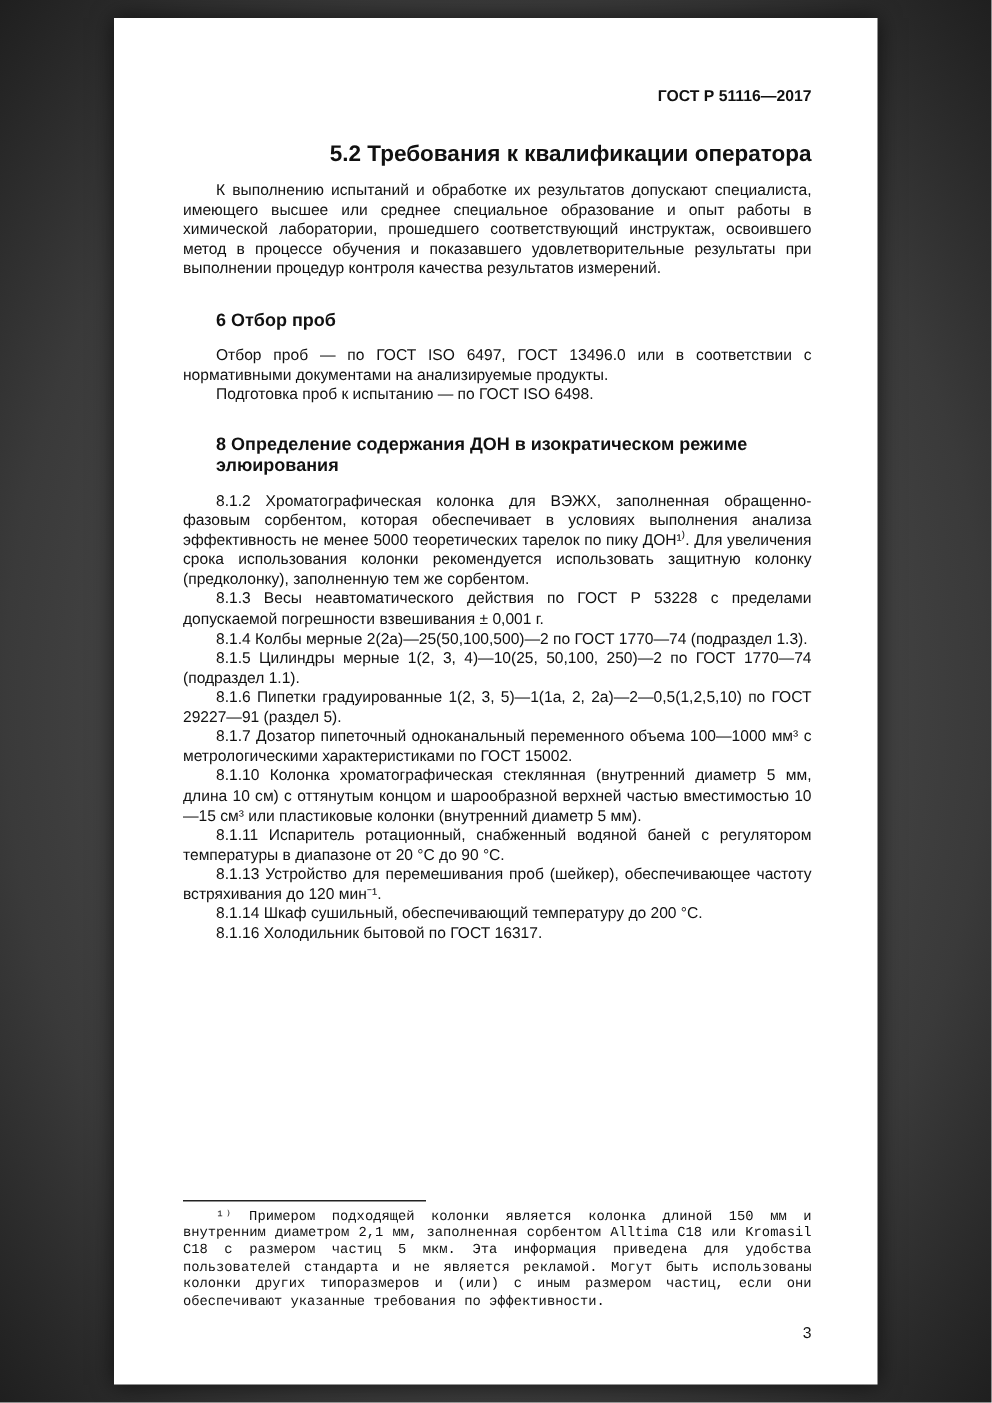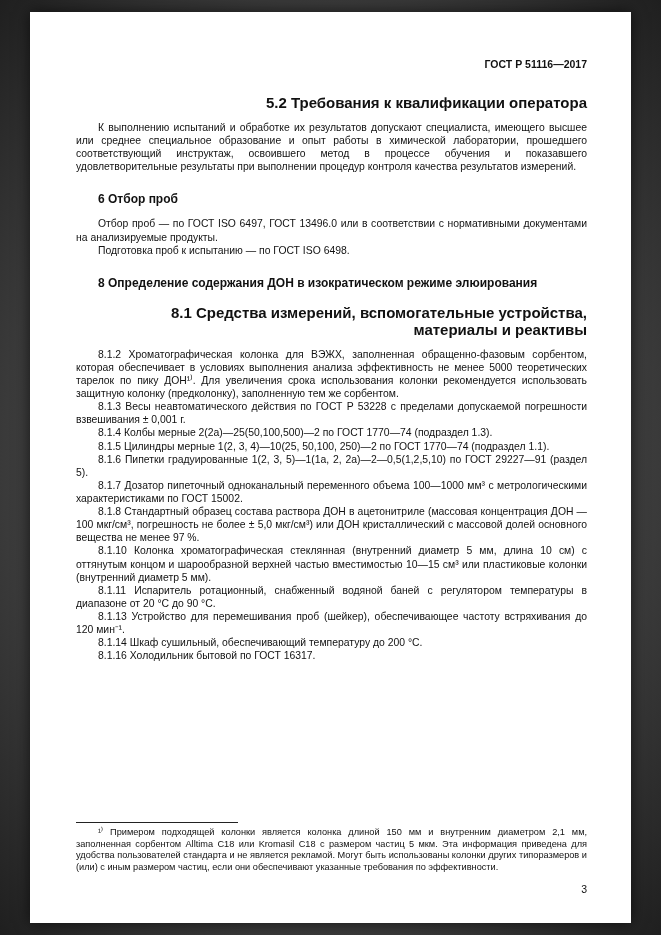--- a/index.html
+++ b/index.html
@@ -5,21 +5,21 @@
   html, body {
     margin: 0;
     padding: 0;
   }
   body {
     background: radial-gradient(ellipse at center, #5c5c5c 0%, #3a3a3a 70%, #1f1f1f 100%);
     font-family: "Liberation Sans", sans-serif;
     -webkit-font-smoothing: antialiased;
   }
   .page {
-    width: 601px;
+    width: 509px;
     min-height: 911px;
     margin: 12px auto;
     background: #ffffff;
     box-sizing: border-box;
     padding: 46px 44px 28px 46px;
     display: flex;
     flex-direction: column;
     box-shadow: 0 0 14px rgba(0,0,0,0.65);
     color: #111111;
   }
@@ -62,20 +62,21 @@
     height: 0;
     border-top: 1px solid #222222;
     margin-bottom: 4px;
   }
   .footnote {
     margin: 0;
     font-size: 9.2px;
     line-height: 1.24;
     text-align: justify;
     text-indent: 22px;
+    font-family: Liberation Mono, monospace;
   }
   .page-number {
     text-align: right;
     font-size: 10.5px;
     margin-top: 10px;
   }
 </style>
 </head>
 <body>
 
@@ -86,29 +87,27 @@
   <div class="content">
     <h3 class="sub">5.2 Требования к квалификации оператора</h3>
     <p>К выполнению испытаний и обработке их результатов допускают специалиста, имеющего высшее или среднее специальное образование и опыт работы в химической лаборатории, прошедшего соответствующий инструктаж, освоившего метод в процессе обучения и показавшего удовлетворительные результаты при выполнении процедур контроля качества результатов измерений.</p>
 
     <h2 class="sec">6 Отбор проб</h2>
     <p>Отбор проб — по ГОСТ ISO 6497, ГОСТ 13496.0 или в соответствии с нормативными документами на анализируемые продукты.</p>
 
     <p>Подготовка проб к испытанию — по ГОСТ ISO 6498.</p>
 
     <h2 class="sec">8 Определение содержания ДОН в изократическом режиме элюирования</h2>
-    <h3 class="sub mid">8.1 Средства измерений, вспомогательные устройства, материалы и реактивы</h3>
 
     <p>8.1.2 Хроматографическая колонка для ВЭЖХ, заполненная обращенно-фазовым сорбентом, которая обеспечивает в условиях выполнения анализа эффективность не менее 5000 теоретических тарелок по пику ДОН¹⁾. Для увеличения срока использования колонки рекомендуется использовать защитную колонку (предколонку), заполненную тем же сорбентом.</p>
     <p>8.1.3 Весы неавтоматического действия по ГОСТ Р 53228 с пределами допускаемой погрешности взвешивания ± 0,001 г.</p>
     <p>8.1.4 Колбы мерные 2(2а)—25(50,100,500)—2 по ГОСТ 1770—74 (подраздел 1.3).</p>
     <p>8.1.5 Цилиндры мерные 1(2, 3, 4)—10(25, 50,100, 250)—2 по ГОСТ 1770—74 (подраздел 1.1).</p>
     <p>8.1.6 Пипетки градуированные 1(2, 3, 5)—1(1а, 2, 2а)—2—0,5(1,2,5,10) по ГОСТ 29227—91 (раздел 5).</p>
     <p>8.1.7 Дозатор пипеточный одноканальный переменного объема 100—1000 мм³ с метрологическими характеристиками по ГОСТ 15002.</p>
-    <p>8.1.8 Стандартный образец состава раствора ДОН в ацетонитриле (массовая концентрация ДОН — 100 мкг/см³, погрешность не более ± 5,0 мкг/см³) или ДОН кристаллический с массовой долей основного вещества не менее 97 %.</p>
     <p>8.1.10 Колонка хроматографическая стеклянная (внутренний диаметр 5 мм, длина 10 см) с оттянутым концом и шарообразной верхней частью вместимостью 10—15 см³ или пластиковые колонки (внутренний диаметр 5 мм).</p>
     <p>8.1.11 Испаритель ротационный, снабженный водяной баней с регулятором температуры в диапазоне от 20 °С до 90 °С.</p>
     <p>8.1.13 Устройство для перемешивания проб (шейкер), обеспечивающее частоту встряхивания до 120 мин⁻¹.</p>
     <p>8.1.14 Шкаф сушильный, обеспечивающий температуру до 200 °С.</p>
     <p>8.1.16 Холодильник бытовой по ГОСТ 16317.</p>
   </div>
 
   <div class="footnote-area">
     <div class="footnote-rule"></div>
     <p class="footnote">¹⁾ Примером подходящей колонки является колонка длиной 150 мм и внутренним диаметром 2,1 мм, заполненная сорбентом Alltima C18 или Kromasil C18 с размером частиц 5 мкм. Эта информация приведена для удобства пользователей стандарта и не является рекламой. Могут быть использованы колонки других типоразмеров и (или) с иным размером частиц, если они обеспечивают указанные требования по эффективности.</p>

